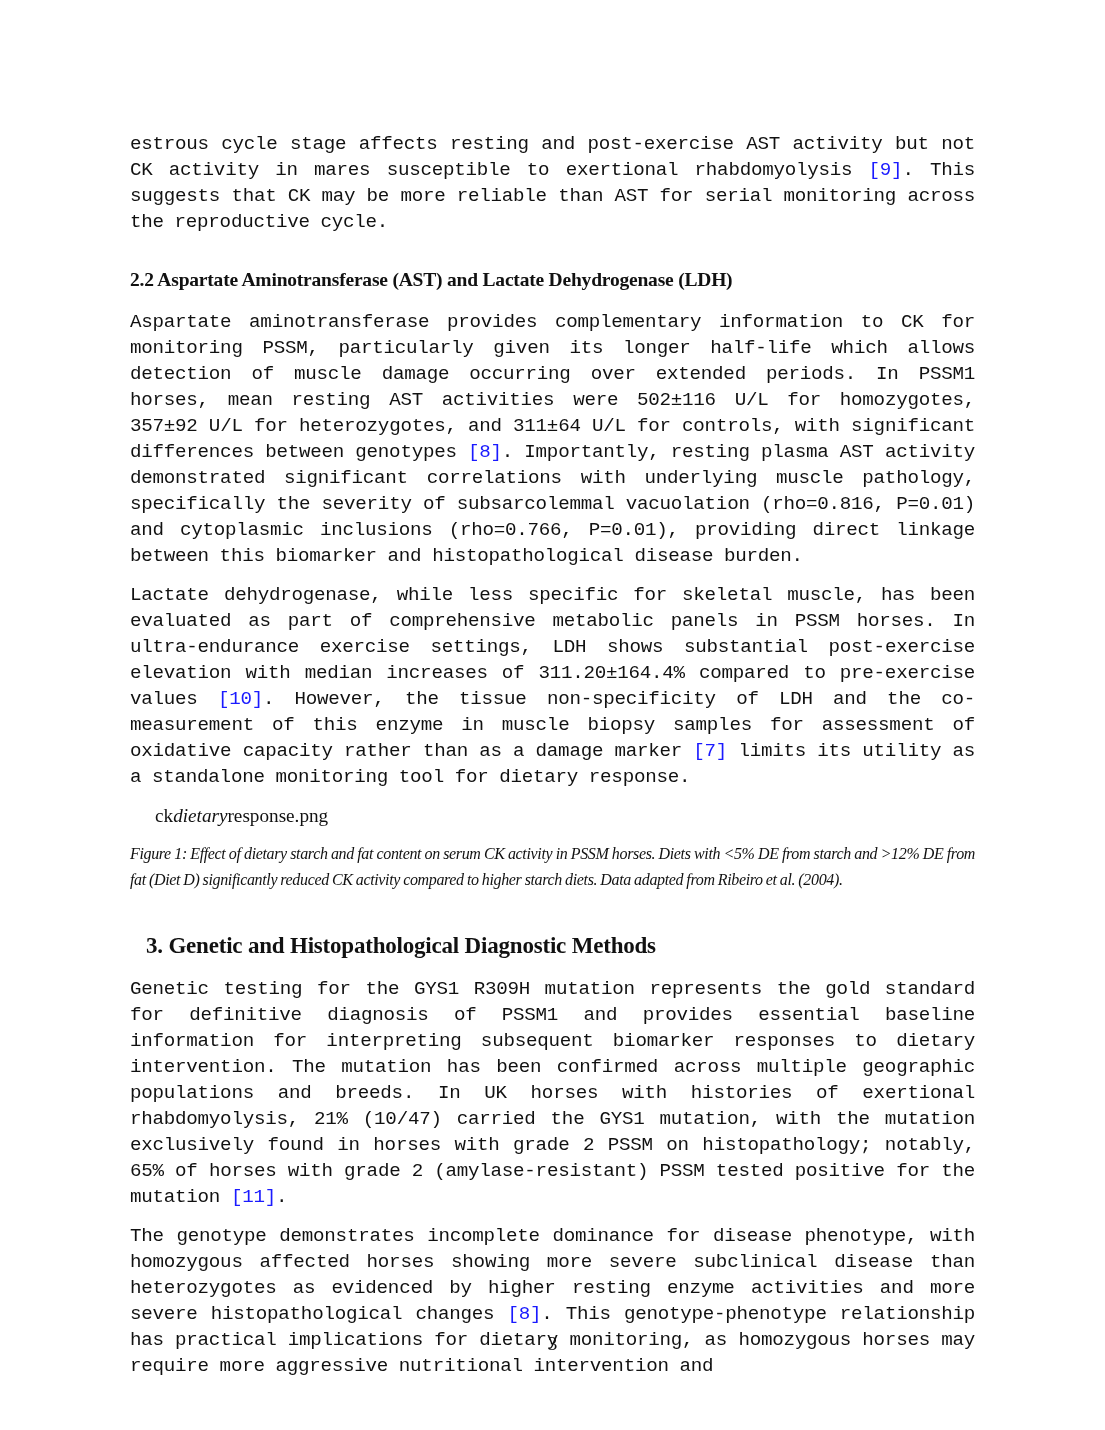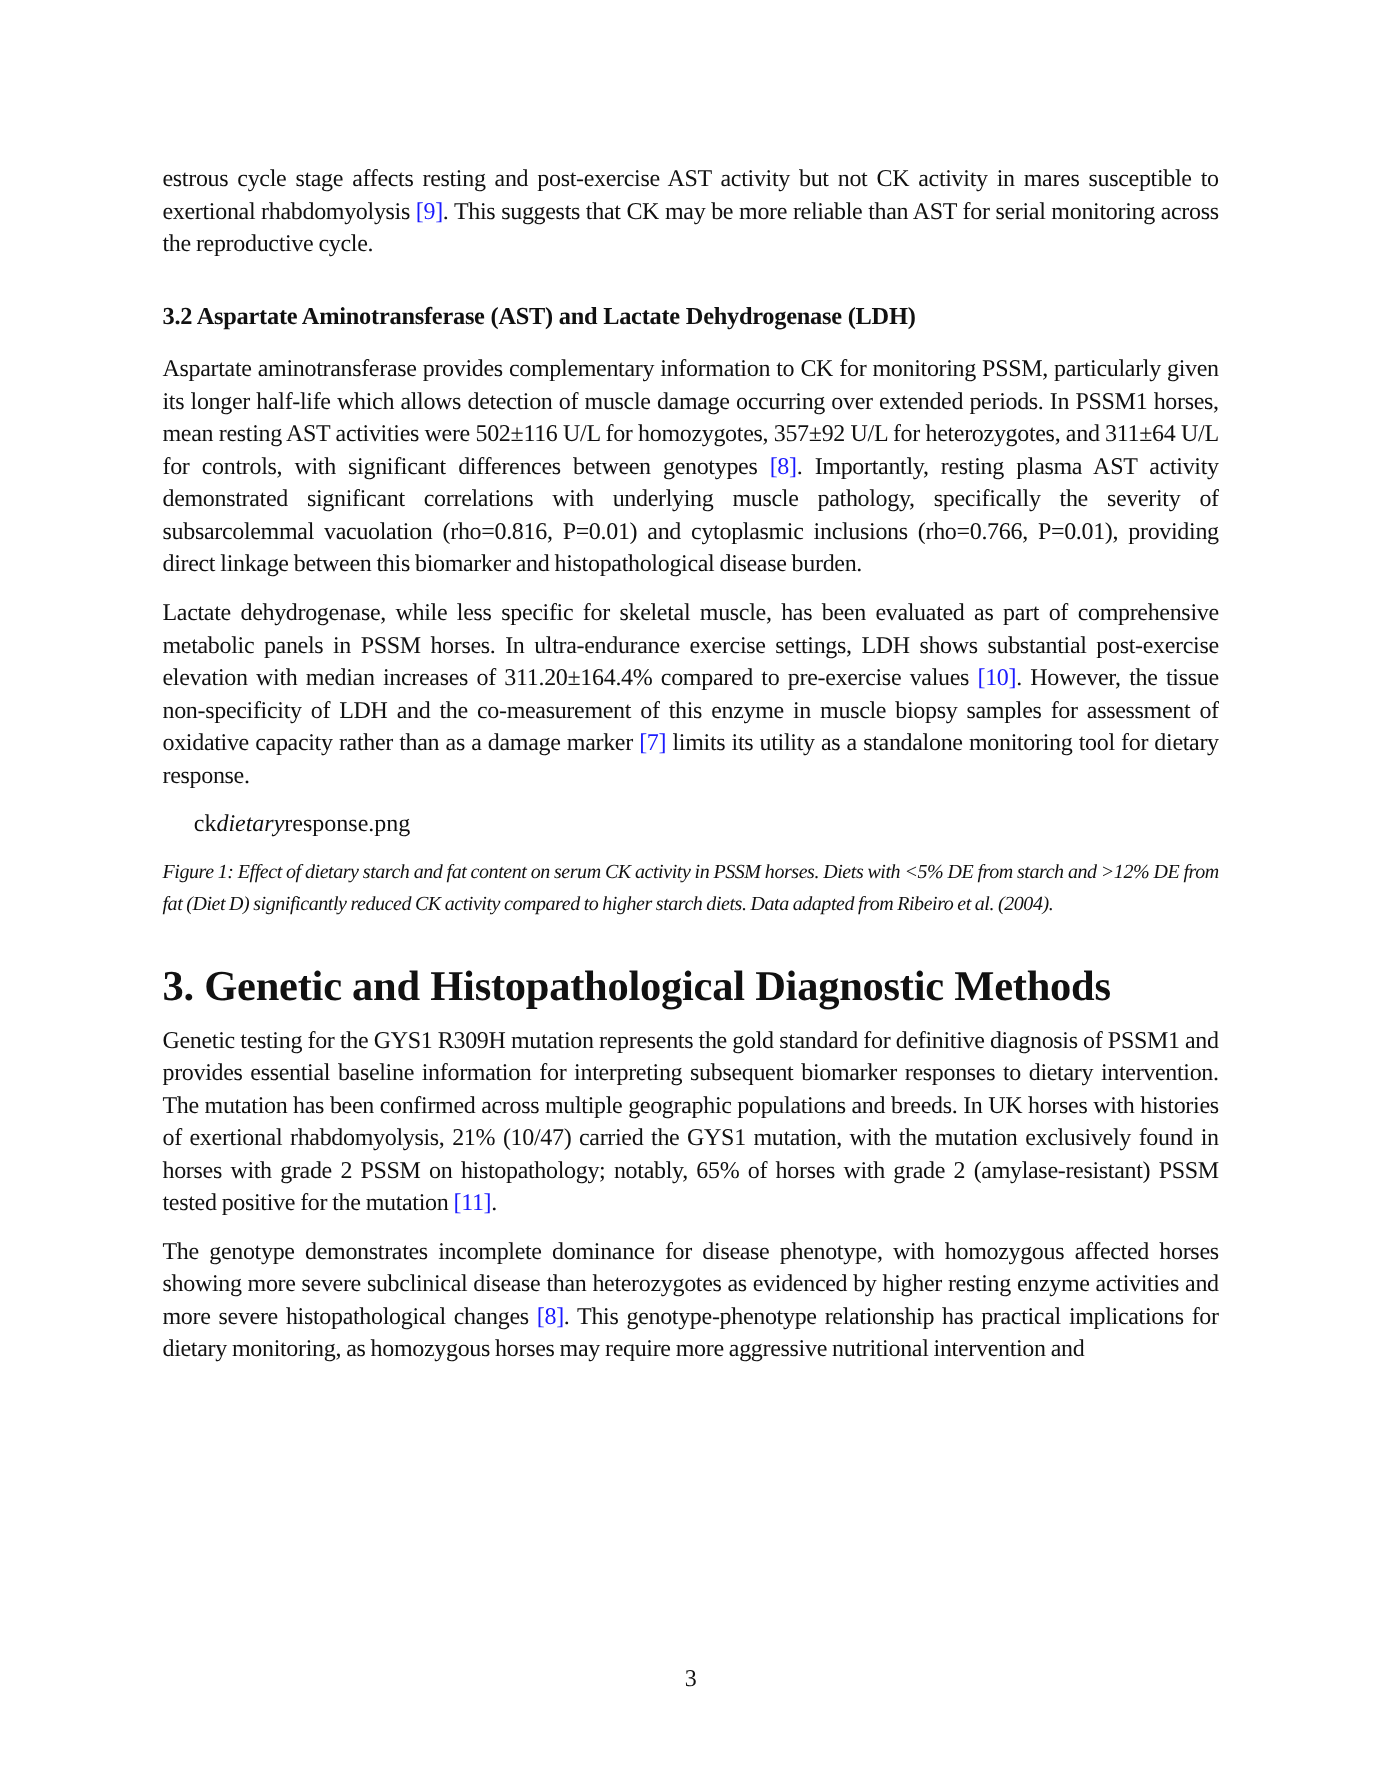--- a/index.html
+++ b/index.html
@@ -25,40 +25,41 @@
       margin: 0;
       font-size: 19.2px;
       line-height: 26px;
       text-align: justify;
       letter-spacing: -0.25px;
       word-spacing: -0.5px;
       font-family: "Liberation Serif", "DejaVu Serif", serif;
     }
     .para {
       margin-bottom: 13px;
+      font-family: Liberation Mono, monospace;
     }
     .cite {
       color: #1a1aff;
       cursor: pointer;
       text-decoration: none;
     }
     h3.subsection {
       font-family: "Liberation Serif", "DejaVu Serif", serif;
       font-weight: bold;
       font-size: 19.5px;
       line-height: 24px;
       margin: 33px 0 17px 0;
       letter-spacing: -0.2px;
     }
     h2.section {
       font-family: "Liberation Serif", "DejaVu Serif", serif;
       font-weight: bold;
-      font-size: 34px;
+      font-size: 23px;
       line-height: 30px;
-      margin: 38px 0 15px 0;
+      margin: 38px 0 15px 16px;
       letter-spacing: -0.2px;
     }
     h3.subsection.first-after-section {
       margin-top: 0;
       margin-bottom: 16px;
     }
     .figure-file {
       font-family: "Liberation Serif", "DejaVu Serif", serif;
       font-size: 19.2px;
       line-height: 26px;
@@ -84,21 +85,21 @@
       font-size: 19.2px;
     }
   </style>
 </head>
 <body>
 
 <div class="page">
 
   <p class="para"><span>estrous cycle stage affects resting and post-exercise AST activity but not CK activity in mares susceptible to exertional rhabdomyolysis </span><a class="cite">[9]</a><span>. This suggests that CK may be more reliable than AST for serial monitoring across the reproductive cycle.</span></p>
 
-  <h3 class="subsection">3.2 Aspartate Aminotransferase (AST) and Lactate Dehydrogenase (LDH)</h3>
+  <h3 class="subsection">2.2 Aspartate Aminotransferase (AST) and Lactate Dehydrogenase (LDH)</h3>
 
   <p class="para"><span>Aspartate aminotransferase provides complementary information to CK for monitoring PSSM, particularly given its longer half-life which allows detection of muscle damage occurring over extended periods.  In PSSM1 horses, mean resting AST activities were 502±116 U/L for homozygotes, 357±92 U/L for heterozygotes, and 311±64 U/L for controls, with significant differences between genotypes </span><a class="cite">[8]</a><span>. Importantly, resting plasma AST activity demonstrated significant correlations with underlying muscle pathology, specifically the severity of subsarcolemmal vacuolation (rho=0.816, P=0.01) and cytoplasmic inclusions (rho=0.766, P=0.01), providing direct linkage between this biomarker and histopathological disease burden.</span></p>
 
   <p class="para"><span>Lactate dehydrogenase, while less specific for skeletal muscle, has been evaluated as part of comprehensive metabolic panels in PSSM horses. In ultra-endurance exercise settings, LDH shows substantial post-exercise elevation with median increases of 311.20±164.4% compared to pre-exercise values </span><a class="cite">[10]</a><span>.  However, the tissue non-specificity of LDH and the co-measurement of this enzyme in muscle biopsy samples for assessment of oxidative capacity rather than as a damage marker </span><a class="cite">[7]</a><span> limits its utility as a standalone monitoring tool for dietary response.</span></p>
 
   <div class="figure-file"><span>ck</span><em>dietary</em><span>response.png</span></div>
 
   <p class="caption">Figure 1: Effect of dietary starch and fat content on serum CK activity in PSSM horses. Diets with &lt;5% DE from starch and &gt;12% DE from fat (Diet D) significantly reduced CK activity compared to higher starch diets. Data adapted from Ribeiro et al. (2004).</p>
 
   <h2 class="section">3. Genetic and Histopathological Diagnostic Methods</h2>

